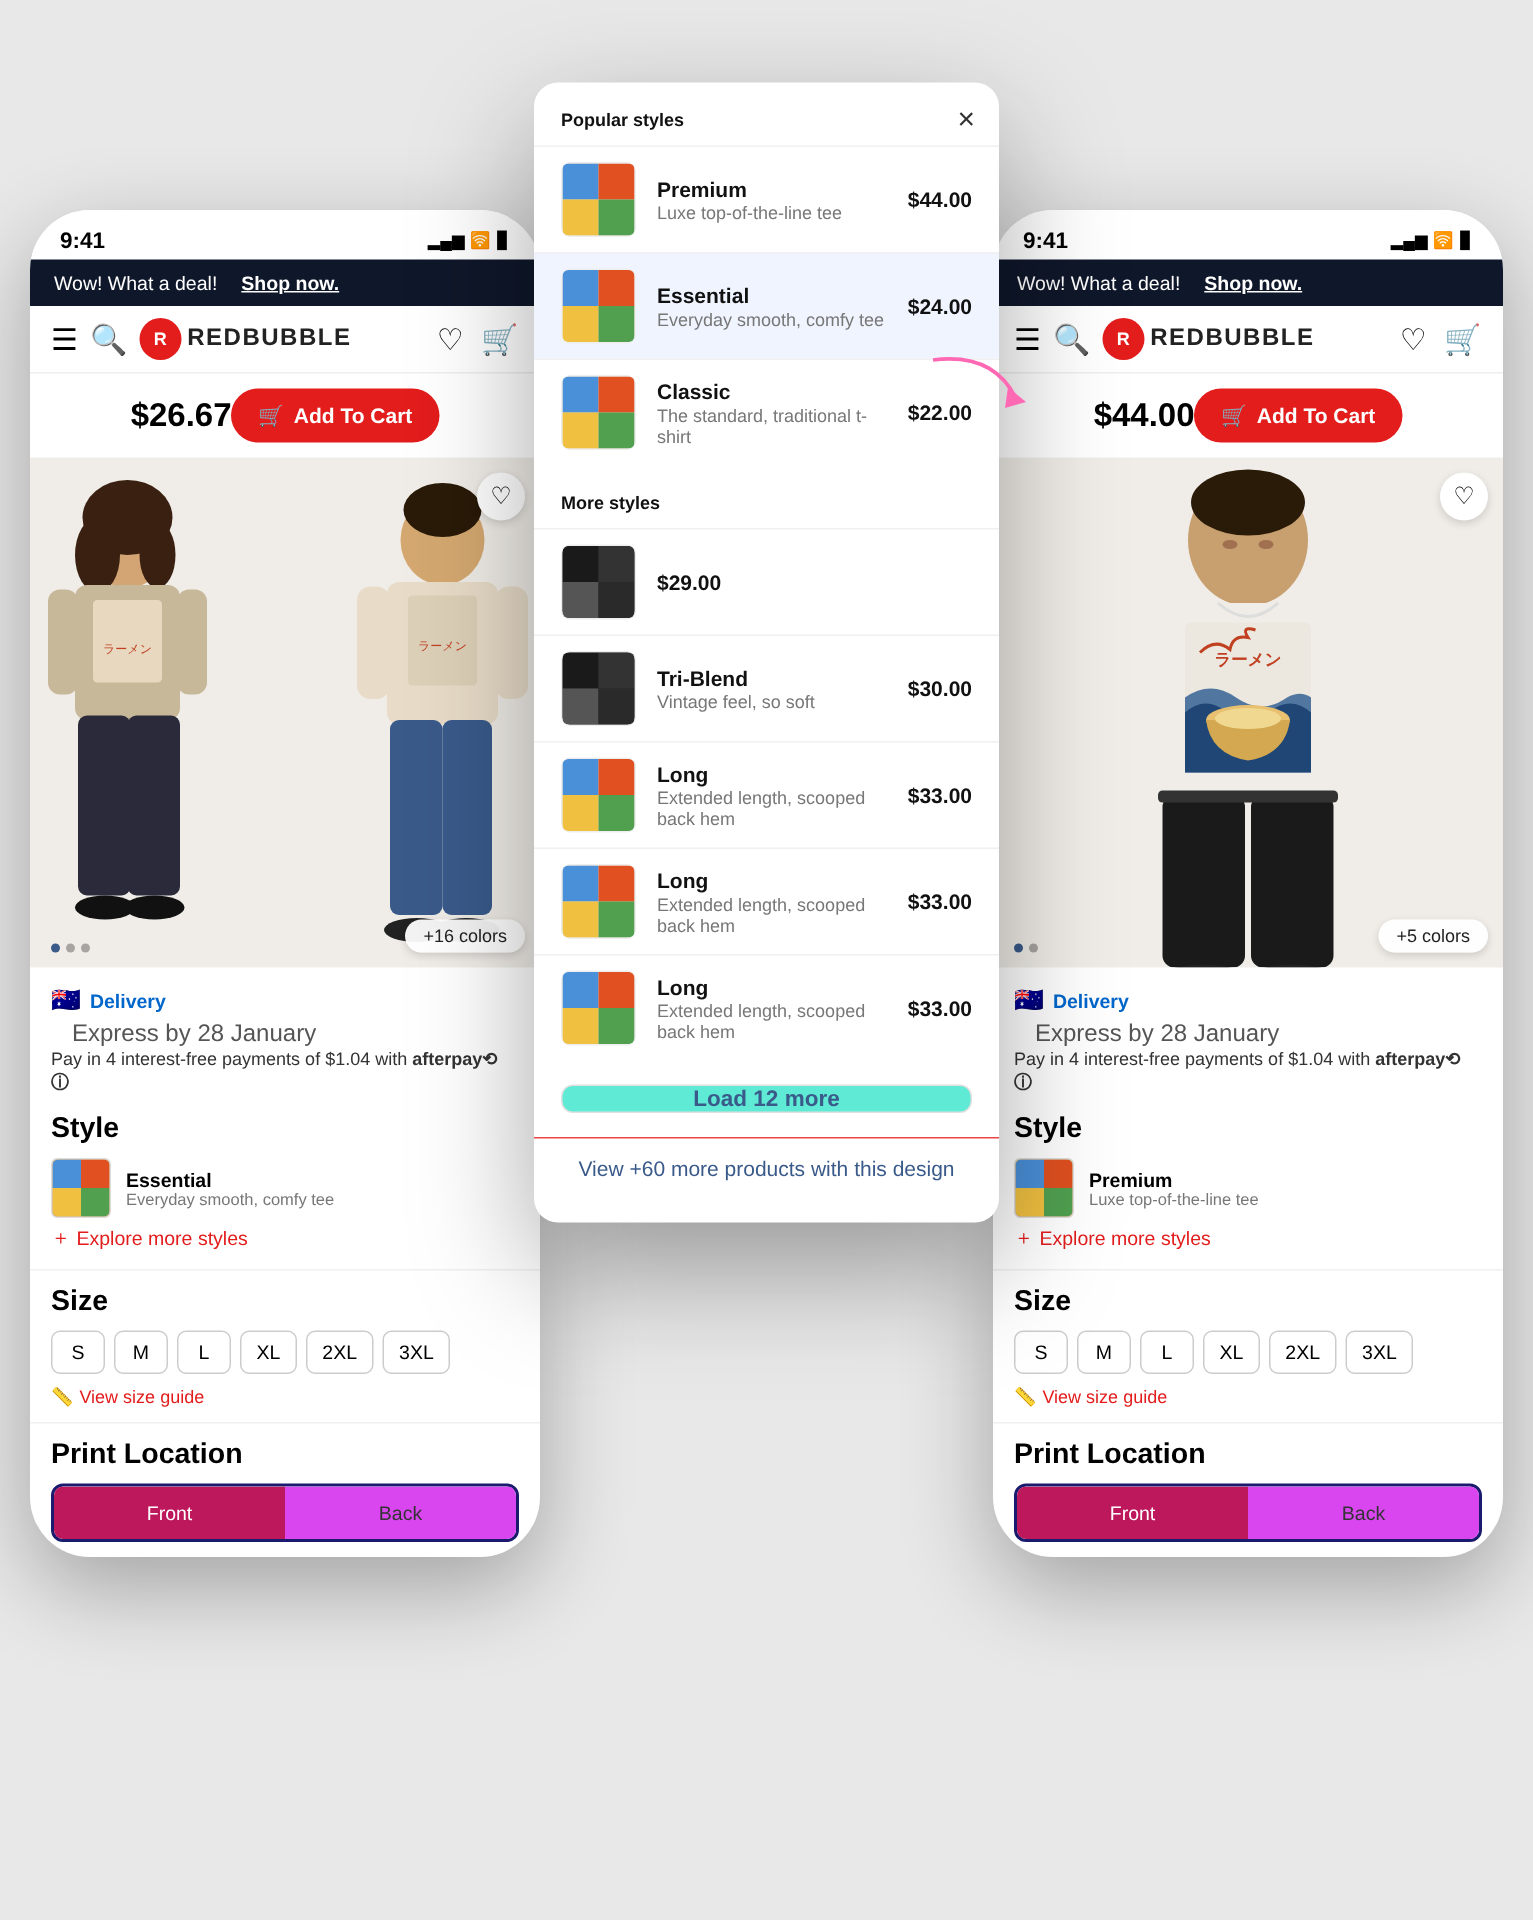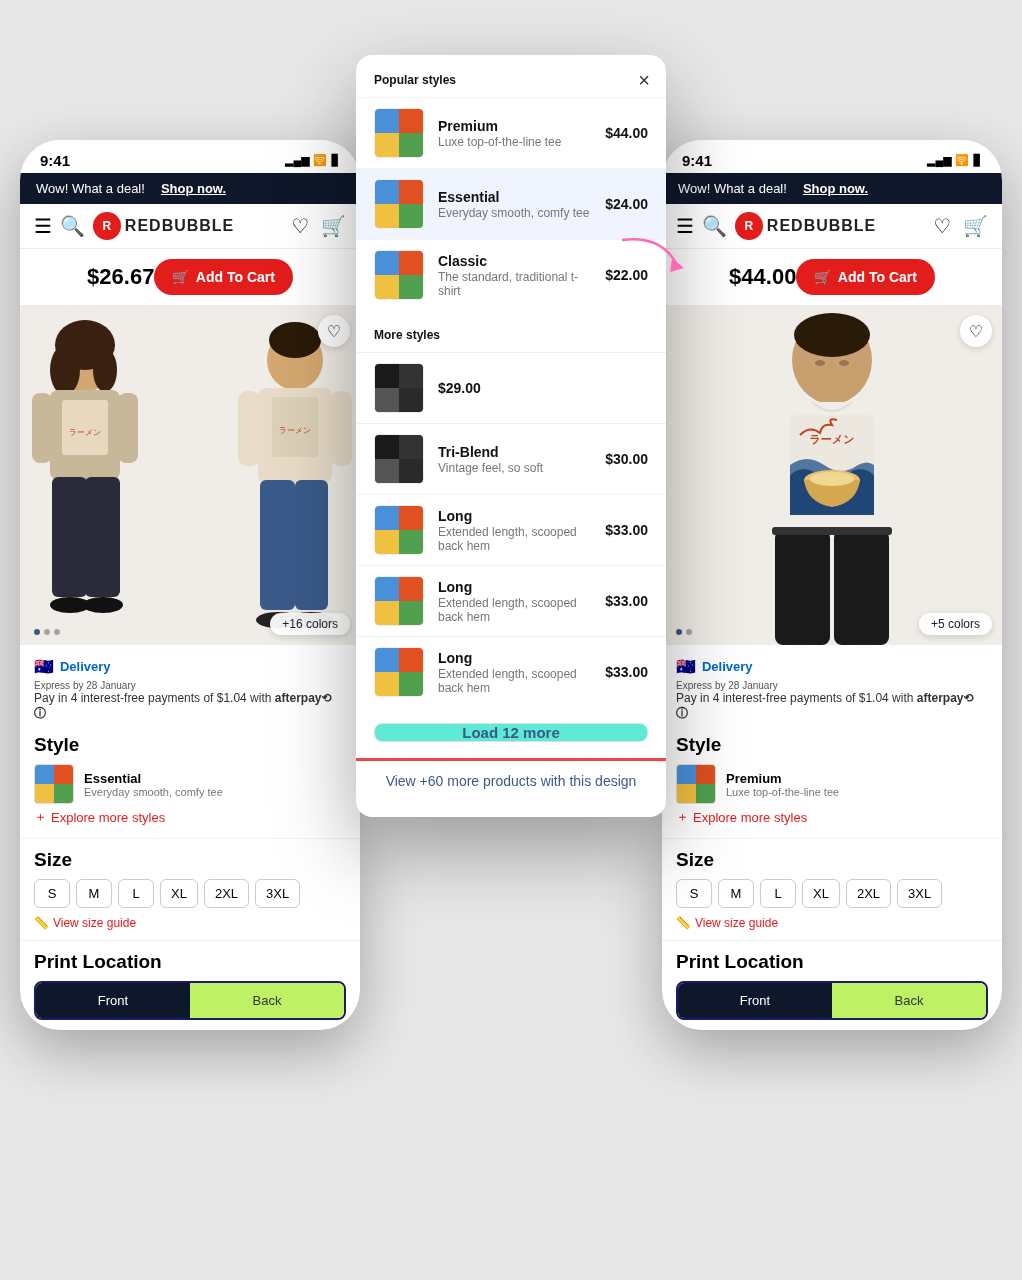--- a/index.html
+++ b/index.html
@@ -147,21 +147,21 @@
     }
     .dot.active { background: #3a5a8a; }
 
     
     .product-info { padding: 12px 14px; }
     .delivery-row {
       display: flex; align-items: center; gap: 6px; margin-bottom: 4px;
     }
     .flag-icon { font-size: 16px; }
     .delivery-label { font-size: 13px; font-weight: 600; color: #0066cc; }
-    .delivery-date { font-size: 10px; color: #555; }
+    .delivery-date { font-size: 16px; color: #555; margin-left: 14px; }
     .afterpay-row { font-size: 12px; color: #333; margin-bottom: 12px; }
 
     
     .section-label { font-size: 19px; font-weight: 600; margin-bottom: 8px; }
     .style-item {
       display: flex;
       align-items: center;
       gap: 10px;
       margin-bottom: 4px;
     }
@@ -218,25 +218,25 @@
     }
     .print-btn {
       flex: 1;
       padding: 10px;
       text-align: center;
       font-size: 13px;
       font-weight: 500;
       cursor: pointer;
     }
     .print-btn.active {
-      background: #0f172a;
+      background: #be185d;
       color: #fff;
     }
     .print-btn.inactive {
-      background: #bef264;
+      background: #d946ef;
       color: #333;
     }
 
     
     .modal-overlay {
       position: absolute;
       top: 0; left: 0;
       width: 100%; height: 100%;
       z-index: 10;
       display: flex;
@@ -307,21 +307,21 @@
       border-radius: 8px;
       cursor: pointer;
     }
     .view-more-products {
       display: block;
       text-align: center;
       color: #3a5a8a;
       font-size: 14px;
       font-weight: 500;
       padding: 12px;
-      border-top: 3px solid #ef4444;
+      border-top: 1px solid #ef4444;
       cursor: pointer;
     }
 
     
     .models-container {
       width: 100%;
       height: 100%;
       position: relative;
       background: #f0ede8;
       display: flex;

